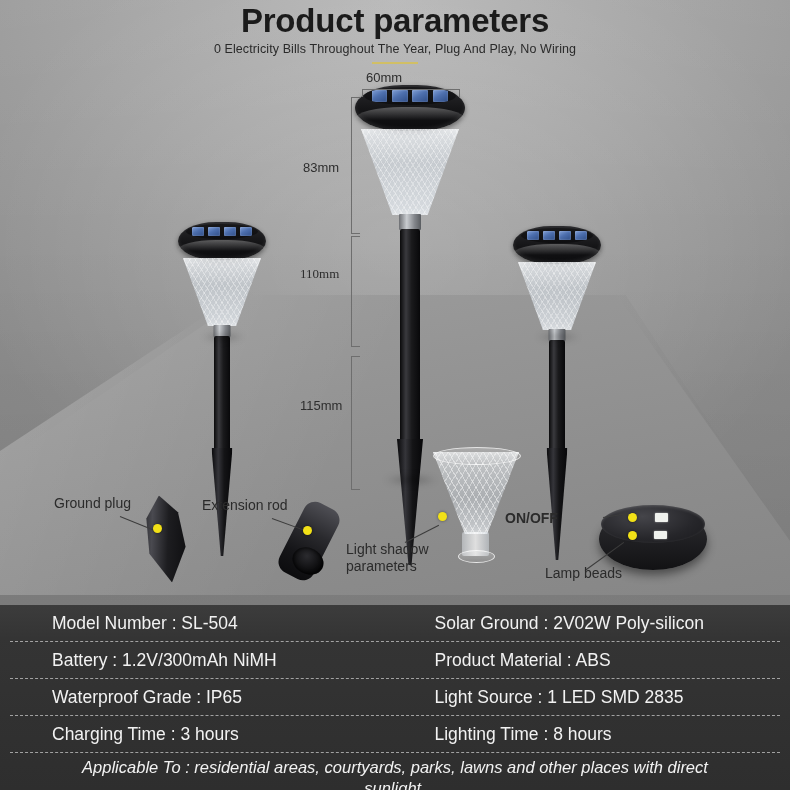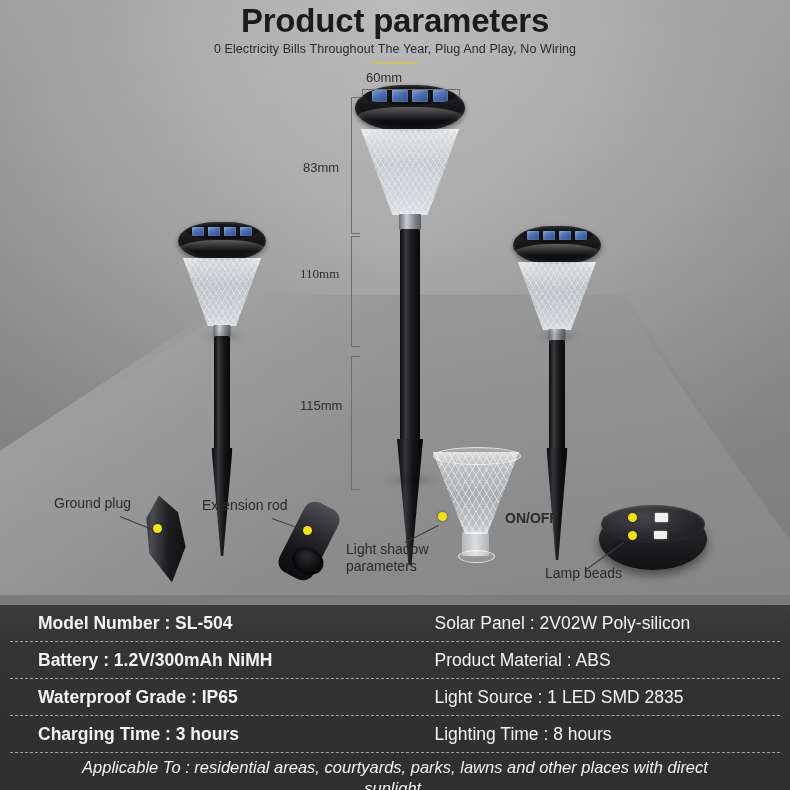--- a/index.html
+++ b/index.html
@@ -127,21 +127,21 @@
       box-shadow:inset 0 1px 3px rgba(255,255,255,.18);}
   .led{position:absolute;border-radius:1px;background:#f0f2ee;
       box-shadow:0 0 2px rgba(255,255,255,.6);}
 
   
   .spec{position:absolute;left:0;top:605px;width:790px;height:185px;
       background:linear-gradient(180deg,#3c3c3c 0%,#343434 18%,#2e2e2e 100%);}
   .spec-row{position:relative;display:flex;height:36px;align-items:center;}
   .spec-row.wide{height:auto;padding:4px 0 6px;display:block;text-align:center;}
   .spec-cell{color:#f2f2f2;font-size:17.5px;white-space:nowrap;}
-  .spec-cell.left{width:55%;padding-left:38px;box-sizing:border-box;font-weight:bold;}
+  .spec-cell.left{width:55%;padding-left:52px;box-sizing:border-box;}
   .spec-cell.right{width:45%;box-sizing:border-box;}
   .spec-note{color:#f2f2f2;font-size:16.5px;line-height:21px;padding:0 60px;font-style:italic;}
   .sep{height:0;border-top:1px dashed rgba(255,255,255,.55);margin:0 10px;}
 </style>
 </head>
 <body>
 
 <div id="stage">
 
   <div class="bg"></div>
@@ -257,21 +257,21 @@
   <div class="dot" style="left:628px;top:531px;"></div>
   <div class="leader" style="left:603px;top:517px;width:28px;transform:rotate(-9deg);"></div>
   <div class="part-label" style="left:505px;top:510px;font-weight:bold;">ON/OFF</div>
   <div class="leader" style="left:585px;top:570px;width:48px;transform:rotate(-36deg);"></div>
   <div class="part-label" style="left:500px;top:565px;margin-left:45px;">Lamp beads</div>
 
   <div class="spec">
 
     <div class="spec-row">
       <div class="spec-cell left">Model Number : SL-504</div>
-      <div class="spec-cell right">Solar Panel : 2V02W Poly-silicon</div>
+      <div class="spec-cell right">Solar Ground : 2V02W Poly-silicon</div>
     </div>
     <div class="sep"></div>
 
     <div class="spec-row">
       <div class="spec-cell left">Battery : 1.2V/300mAh NiMH</div>
       <div class="spec-cell right">Product Material : ABS</div>
     </div>
     <div class="sep"></div>
 
     <div class="spec-row">

